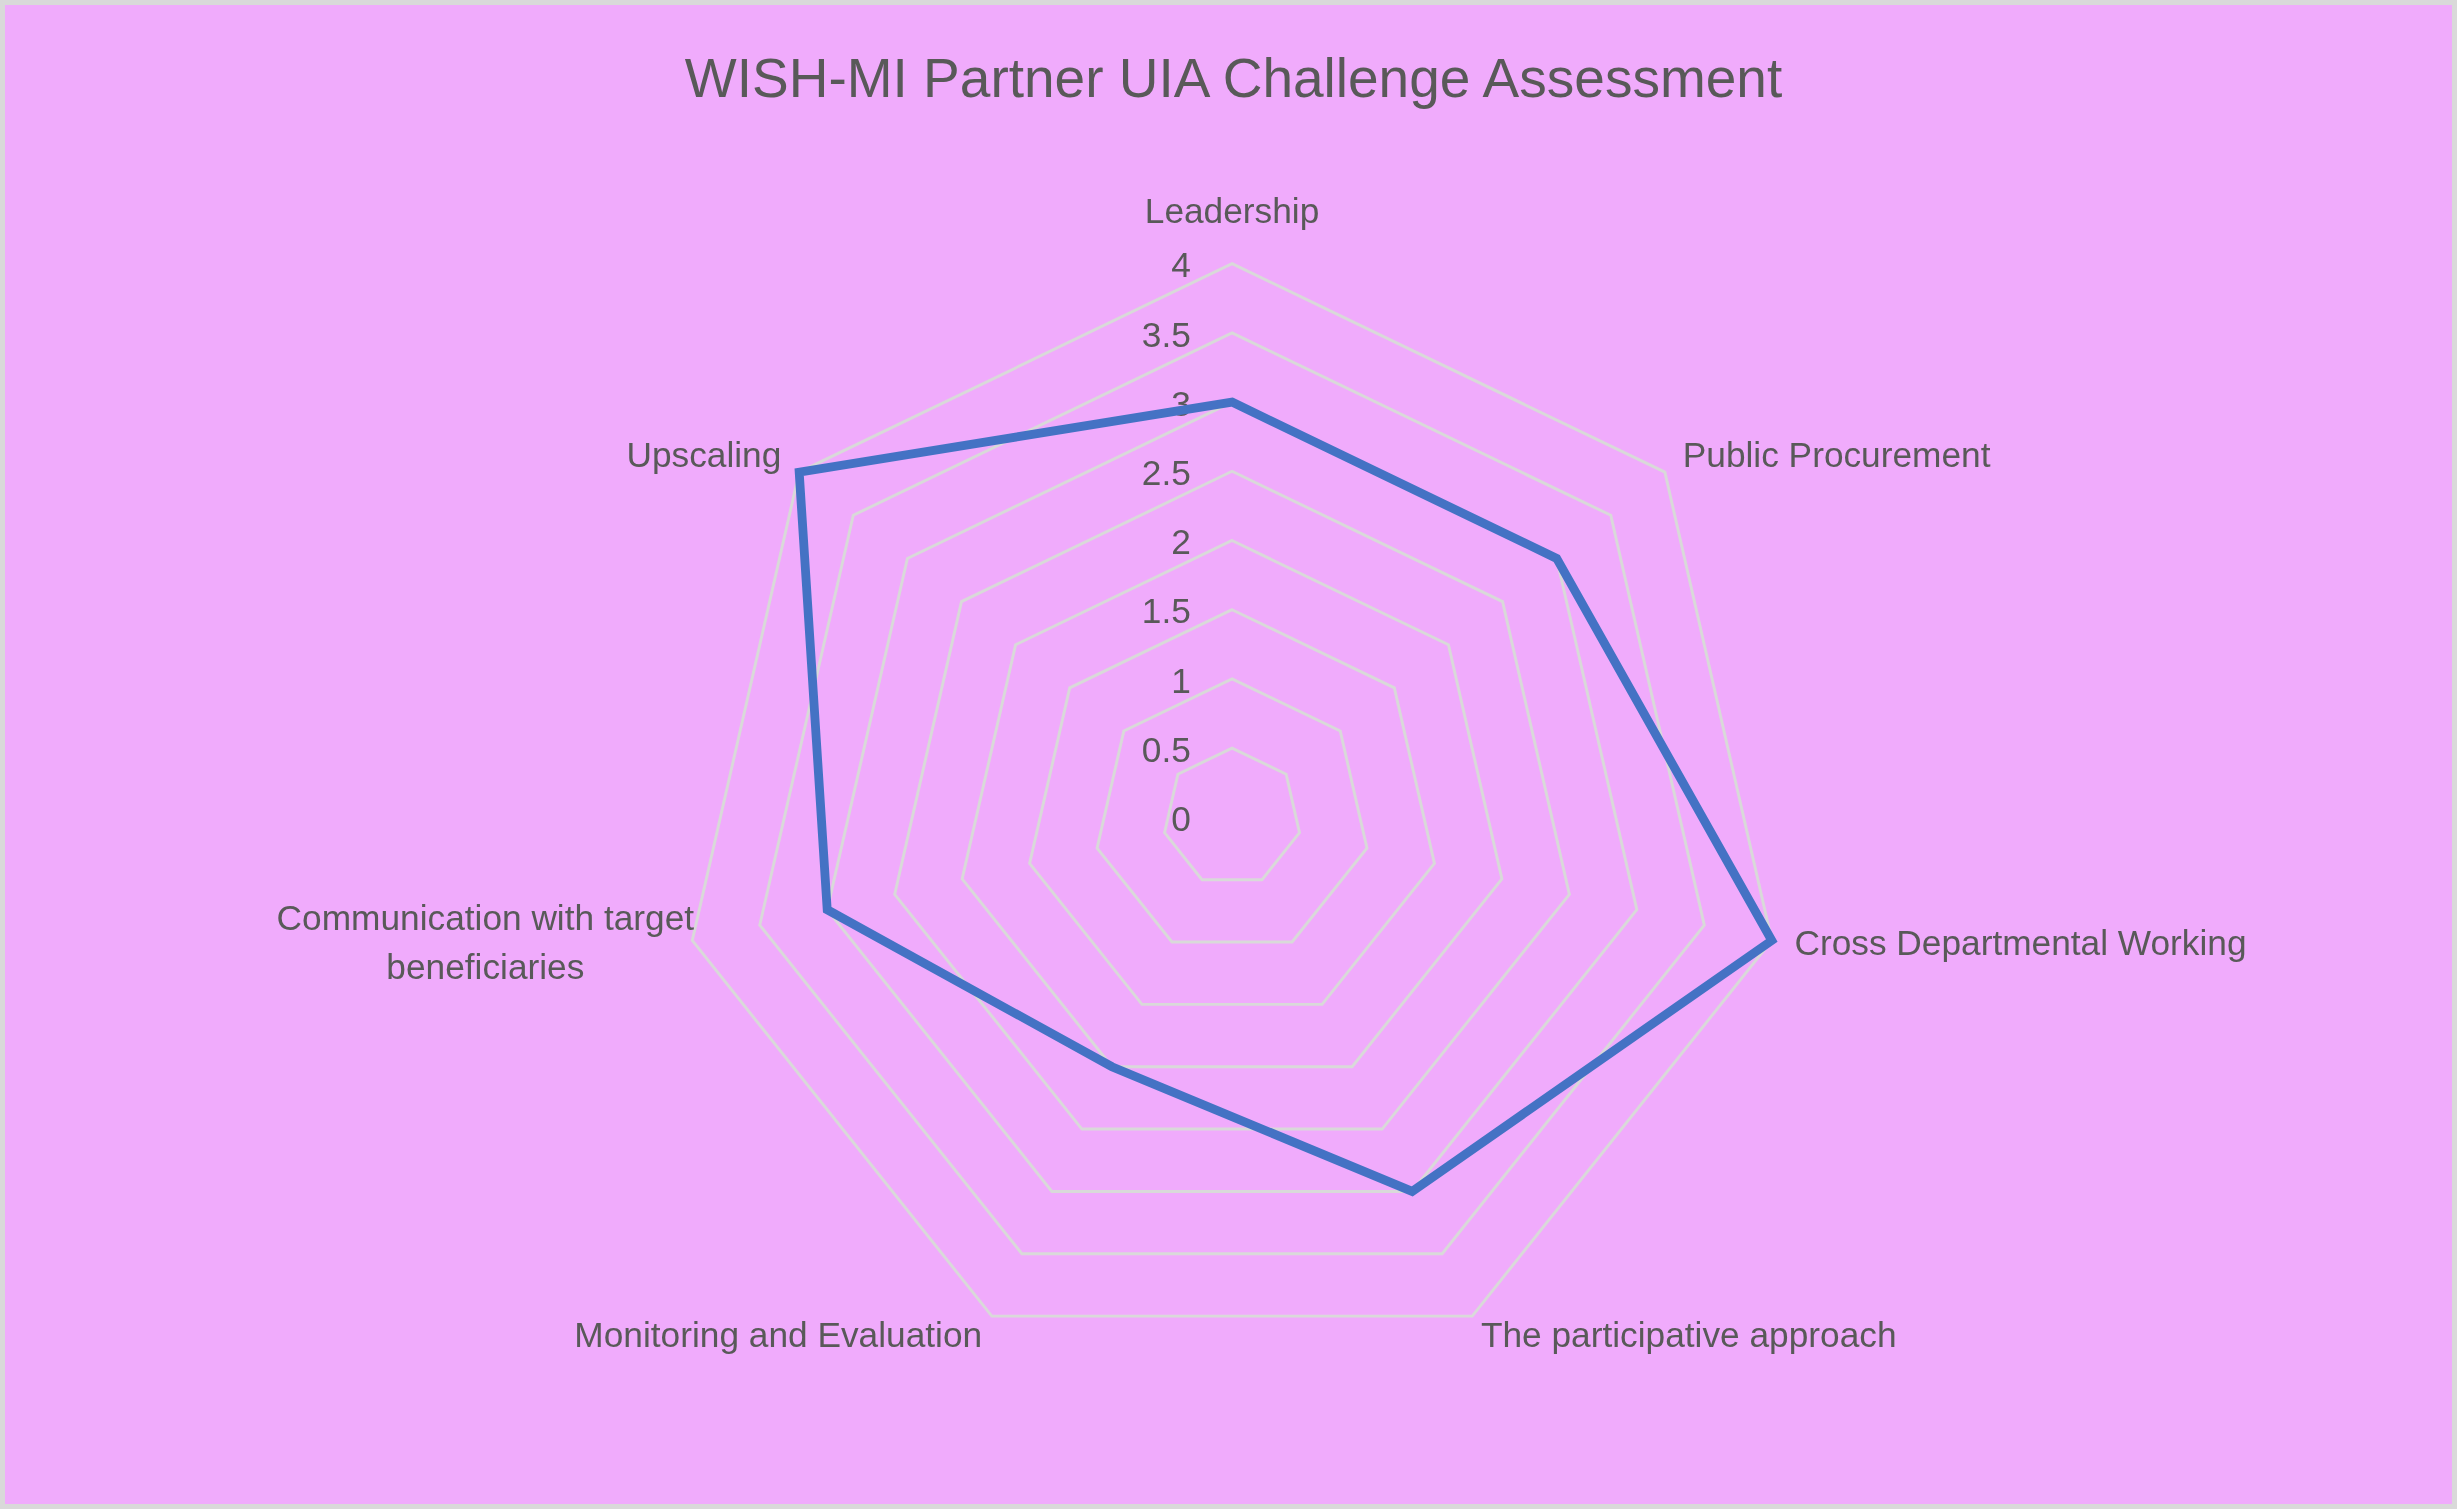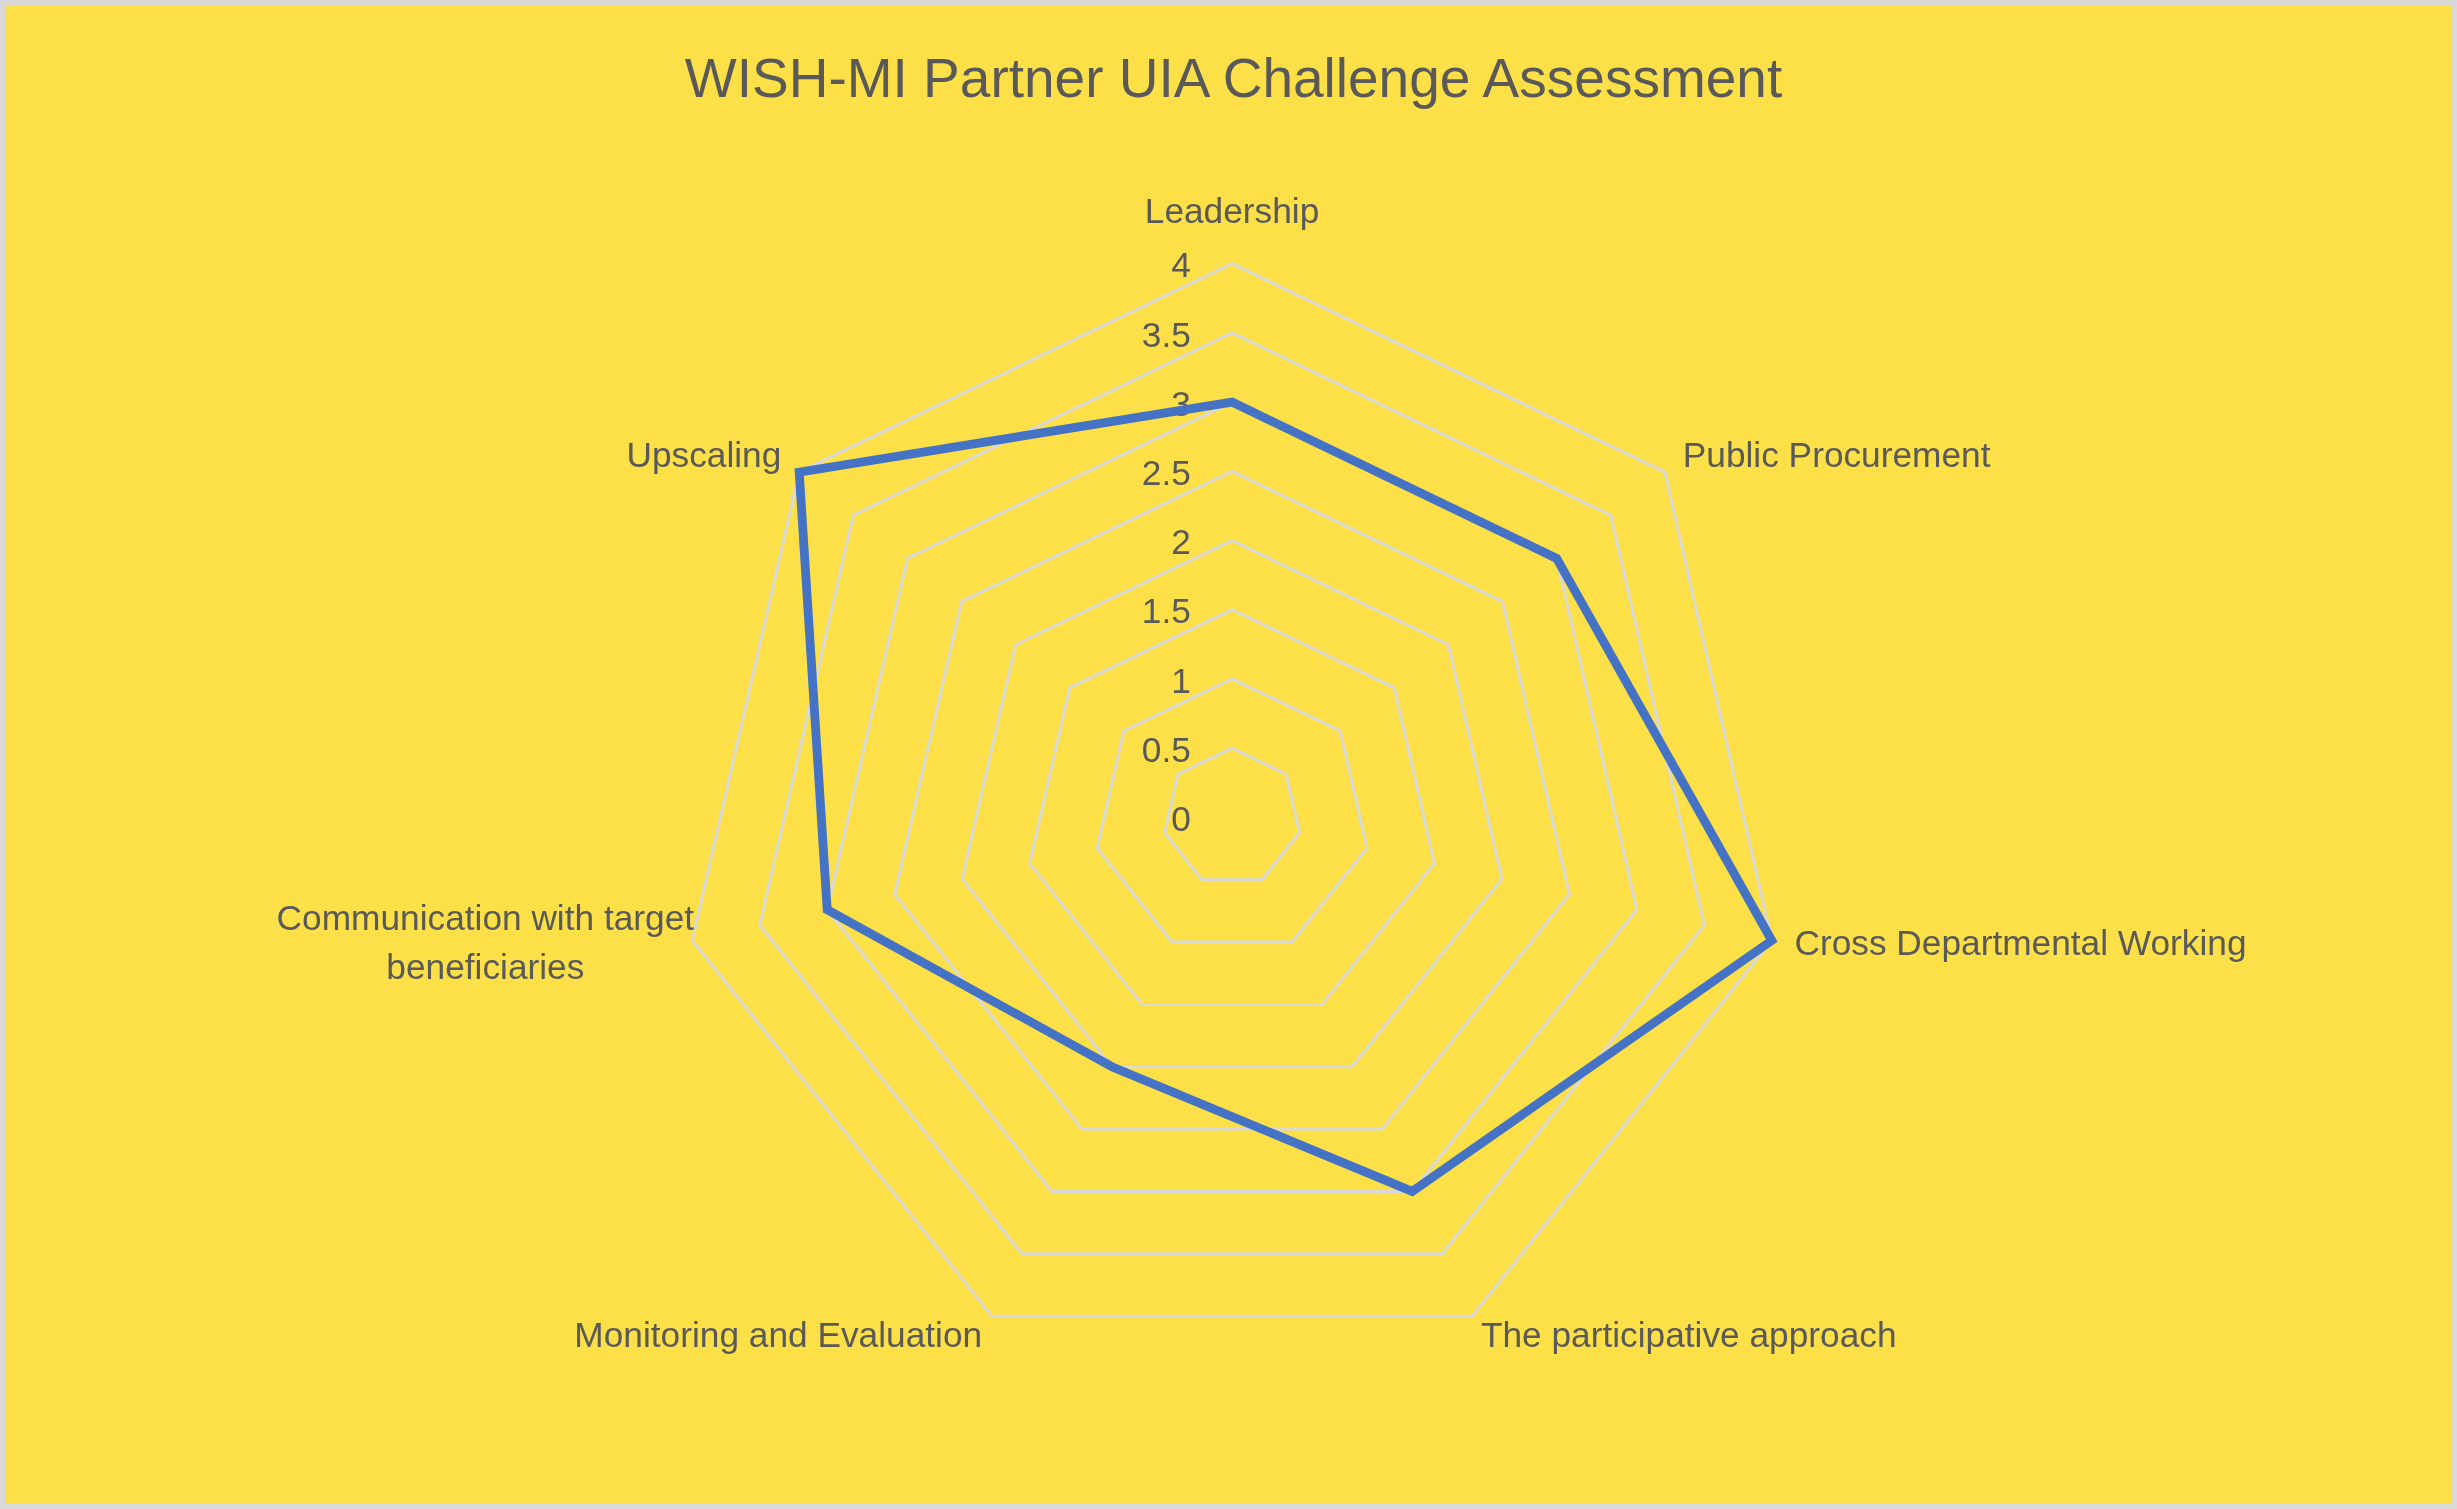--- a/index.html
+++ b/index.html
@@ -1,19 +1,19 @@
 <!DOCTYPE html>
 <html><head>
 <meta charset="utf-8">
 <style>
   html, body { margin: 0; padding: 0; background: #ffffff; }
   body { width: 2457px; height: 1509px; overflow: hidden; font-family: "Liberation Sans", sans-serif; }
   .chart-frame {
     position: absolute; left: 0; top: 0; width: 2457px; height: 1509px;
-    box-sizing: border-box; background: #fde047; border: 5.9px solid #d9d9d9;
+    box-sizing: border-box; background: #f0abfc; border: 5.9px solid #d9d9d9;
   }
   .chart-title {
     position: absolute; left: 0; top: 41px; width: 2457px; text-align: center;
     font-size: 55px; color: #595959; font-family: "Liberation Sans", sans-serif;
   }
   svg.radar { position: absolute; left: 0; top: 0; }
   svg text { font-family: "Liberation Sans", sans-serif; fill: #595959; }
 </style>
 </head>
 <body>

